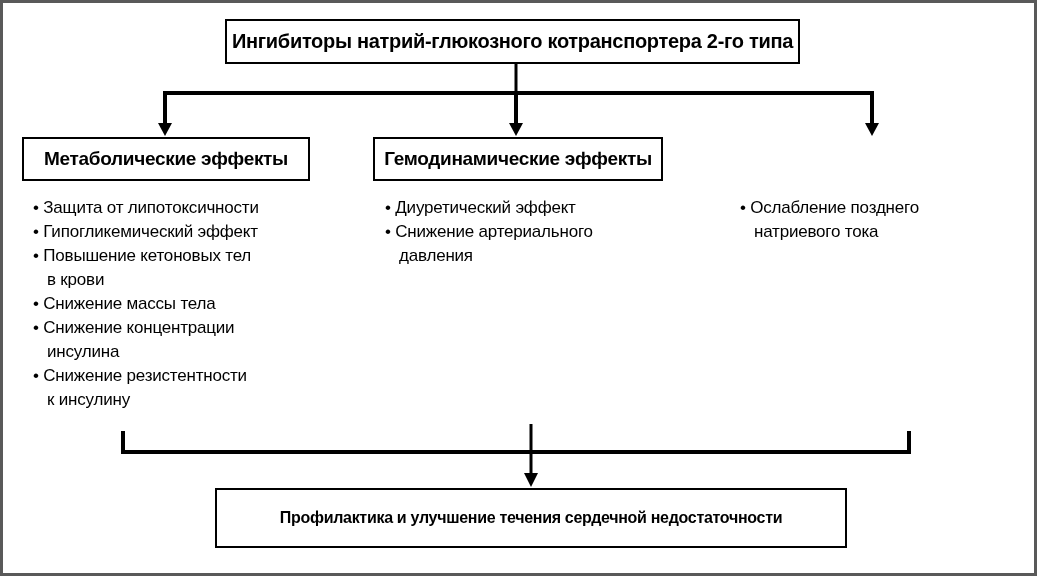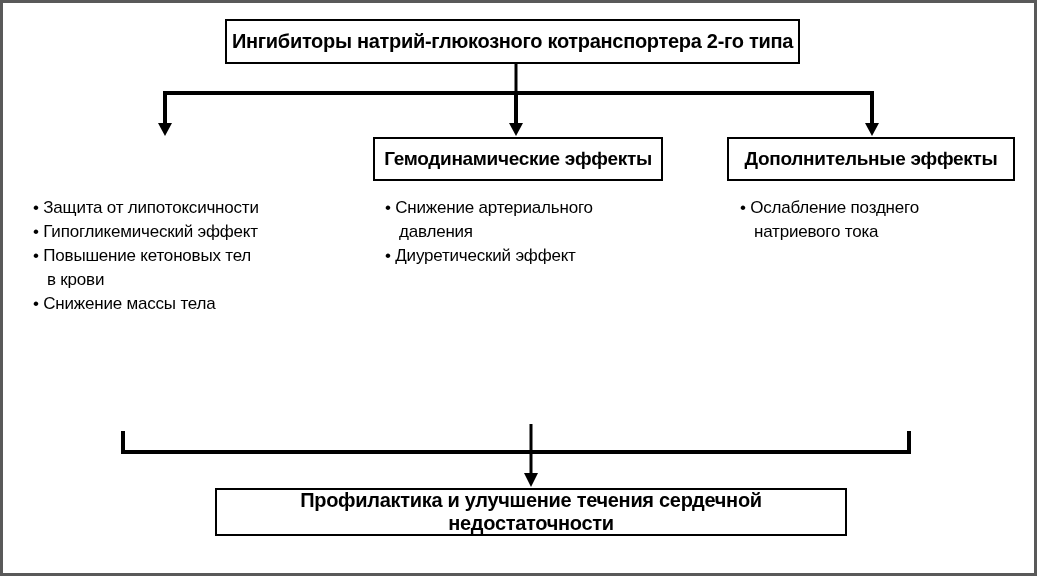--- a/index.html
+++ b/index.html
@@ -47,22 +47,22 @@
     font-size: 20px;
   }
   .branch-box {
     top: 137px; height: 44px;
     font-size: 19px;
   }
   .branch-box.b0 { left: 22px;  width: 288px; }
   .branch-box.b1 { left: 373px; width: 290px; align-items: center; }
   .branch-box.b2 { left: 727px; width: 288px; }
   .outcome-box {
-    left: 215px; top: 488px; width: 632px; height: 48px;
-    font-size: 20px;
+    left: 215px; top: 488px; width: 632px; height: 60px;
+    font-size: 16px;
     border-width: 2px;
   }
   ul.effects {
     position: absolute;
     top: 196px;
     margin: 0;
     padding: 0;
     list-style: none;
     width: 250px;
     font-size: 17px;
@@ -98,37 +98,39 @@
     <path d="M123,431 L123,452 L909,452 L909,431" fill="none" stroke="#000000" stroke-width="4" stroke-linejoin="miter"></path>
 
     <line x1="531" y1="424" x2="531" y2="476" stroke="#000000" stroke-width="3"></line>
     <polygon points="531,487 524,473 538,473" fill="#000000"></polygon>
   </svg>
 
   <div class="box root-box">
     <span>Ингибиторы натрий-глюкозного котранспортера 2-го типа</span>
   </div>
 
+  <div class="box branch-box b0">
+    <span>Метаболические эффекты</span>
+  </div>
   <div class="box branch-box b1">
     <span>Гемодинамические эффекты</span>
-  </div>
-  <div class="box branch-box b2">
-    <span>Дополнительные эффекты</span>
   </div>
 
   <ul class="effects c0">
     <li>Защита от липотоксичности</li>
     <li>Гипогликемический эффект</li>
     <li>Повышение кетоновых тел в&nbsp;крови</li>
     <li>Снижение массы тела</li>
+    <li>Снижение концентрации инсулина</li>
+    <li>Снижение резистентности к&nbsp;инсулину</li>
   </ul>
 
   <ul class="effects c1">
+    <li>Диуретический эффект</li>
     <li>Снижение артериального давления</li>
-    <li>Диуретический эффект</li>
   </ul>
 
   <ul class="effects c2">
     <li>Ослабление позднего натриевого тока</li>
   </ul>
 
   <div class="box outcome-box">
     <span>Профилактика и улучшение течения сердечной недостаточности</span>
   </div>
 

